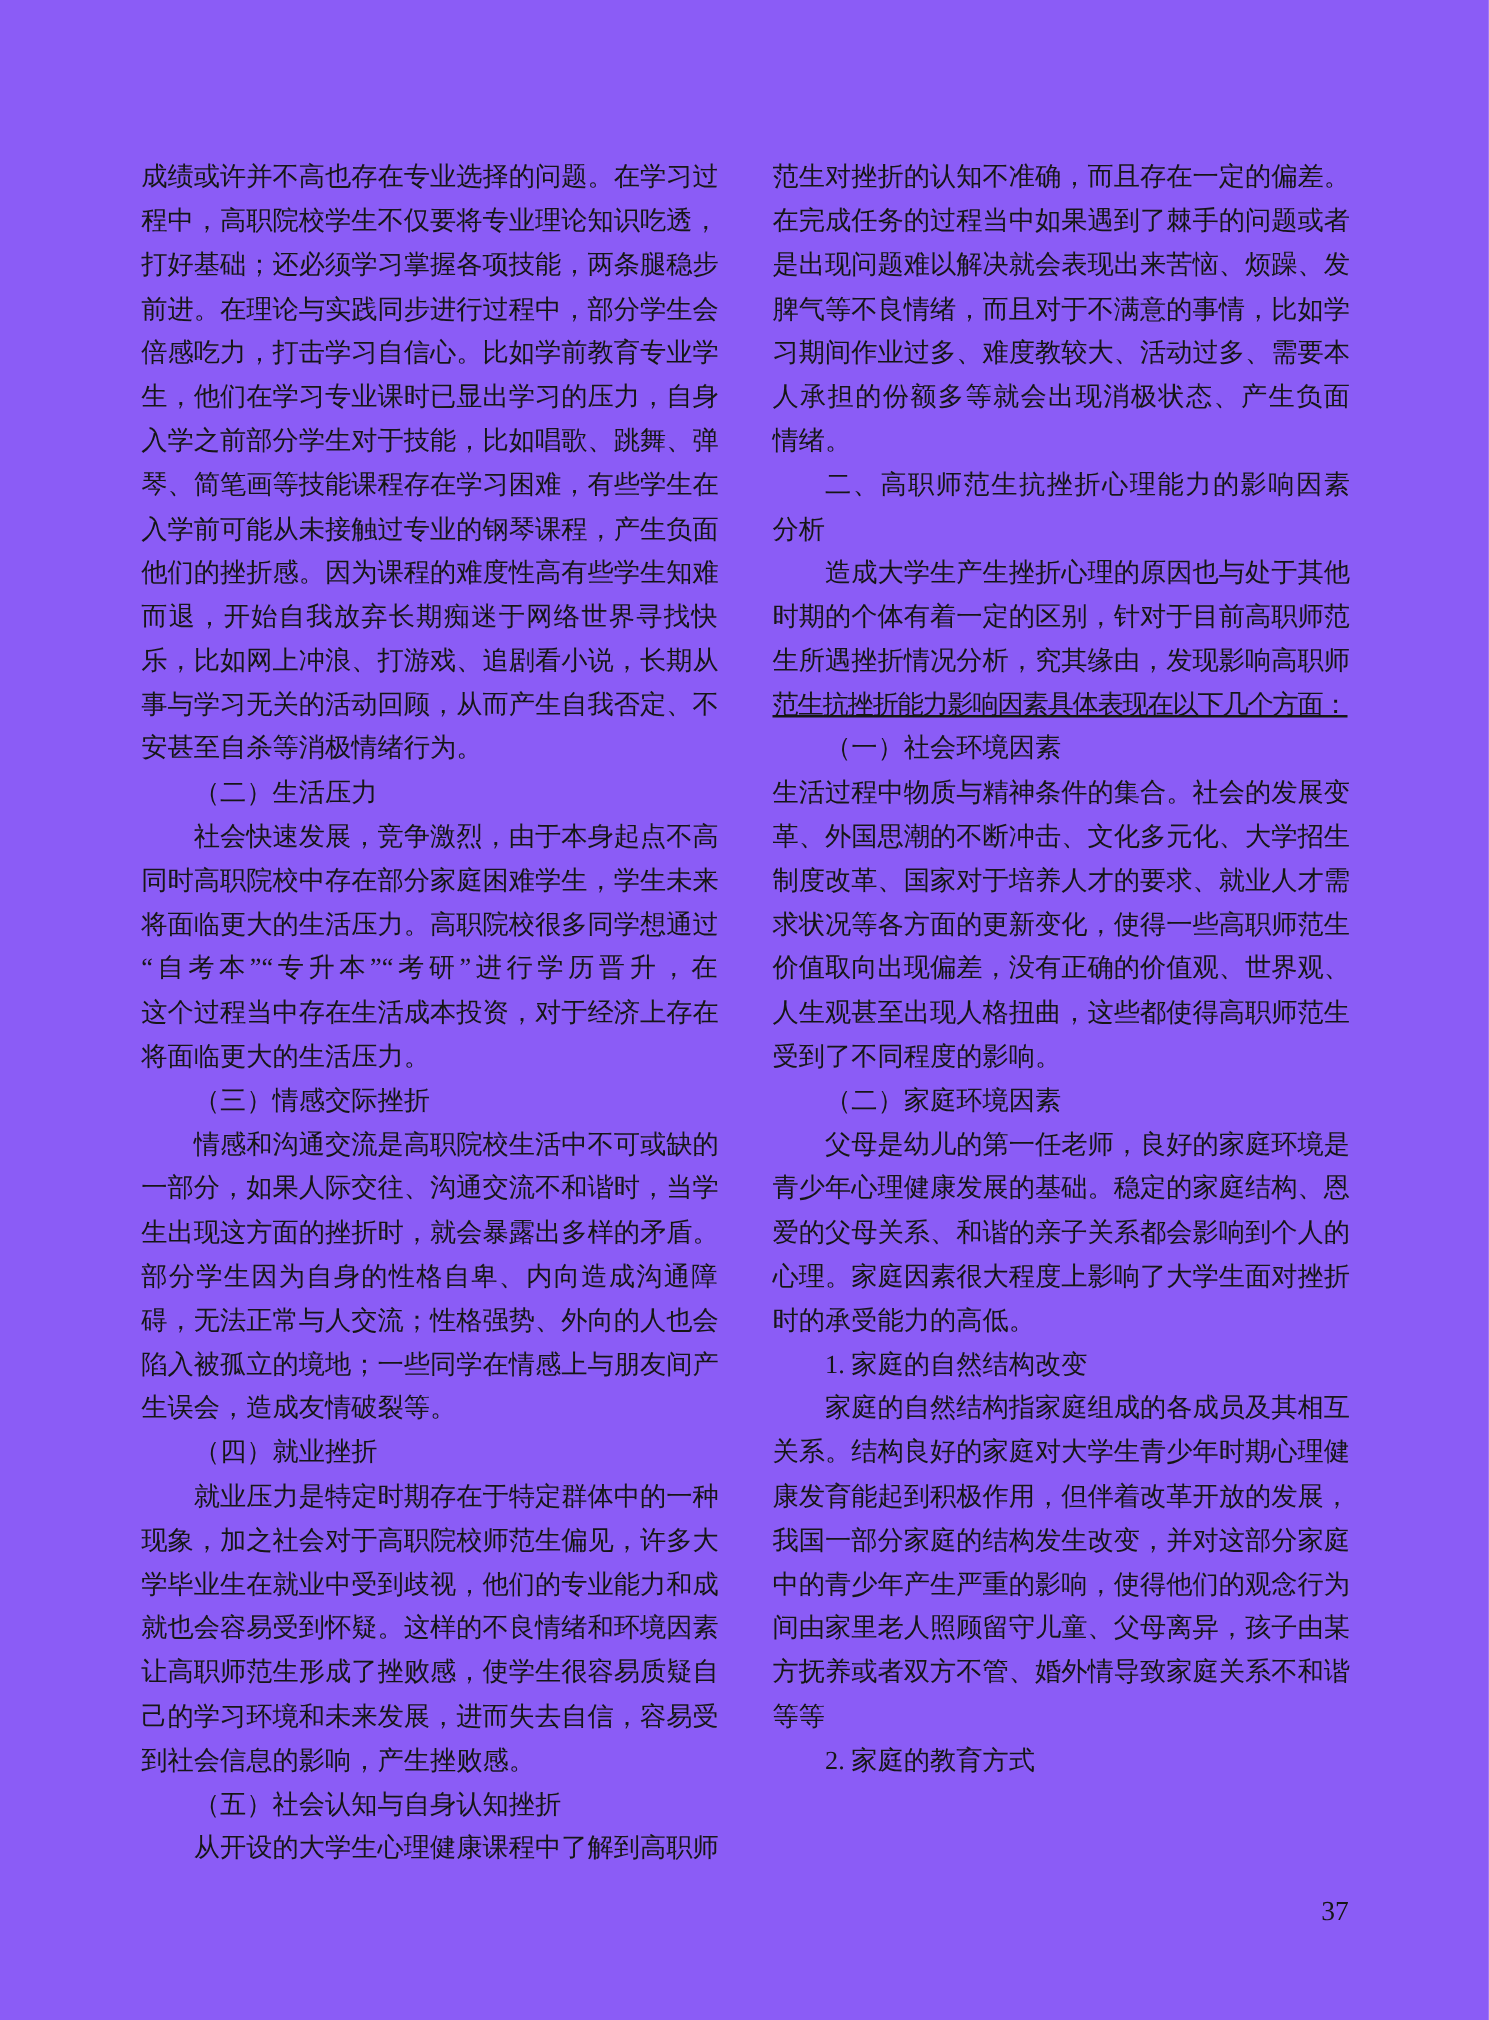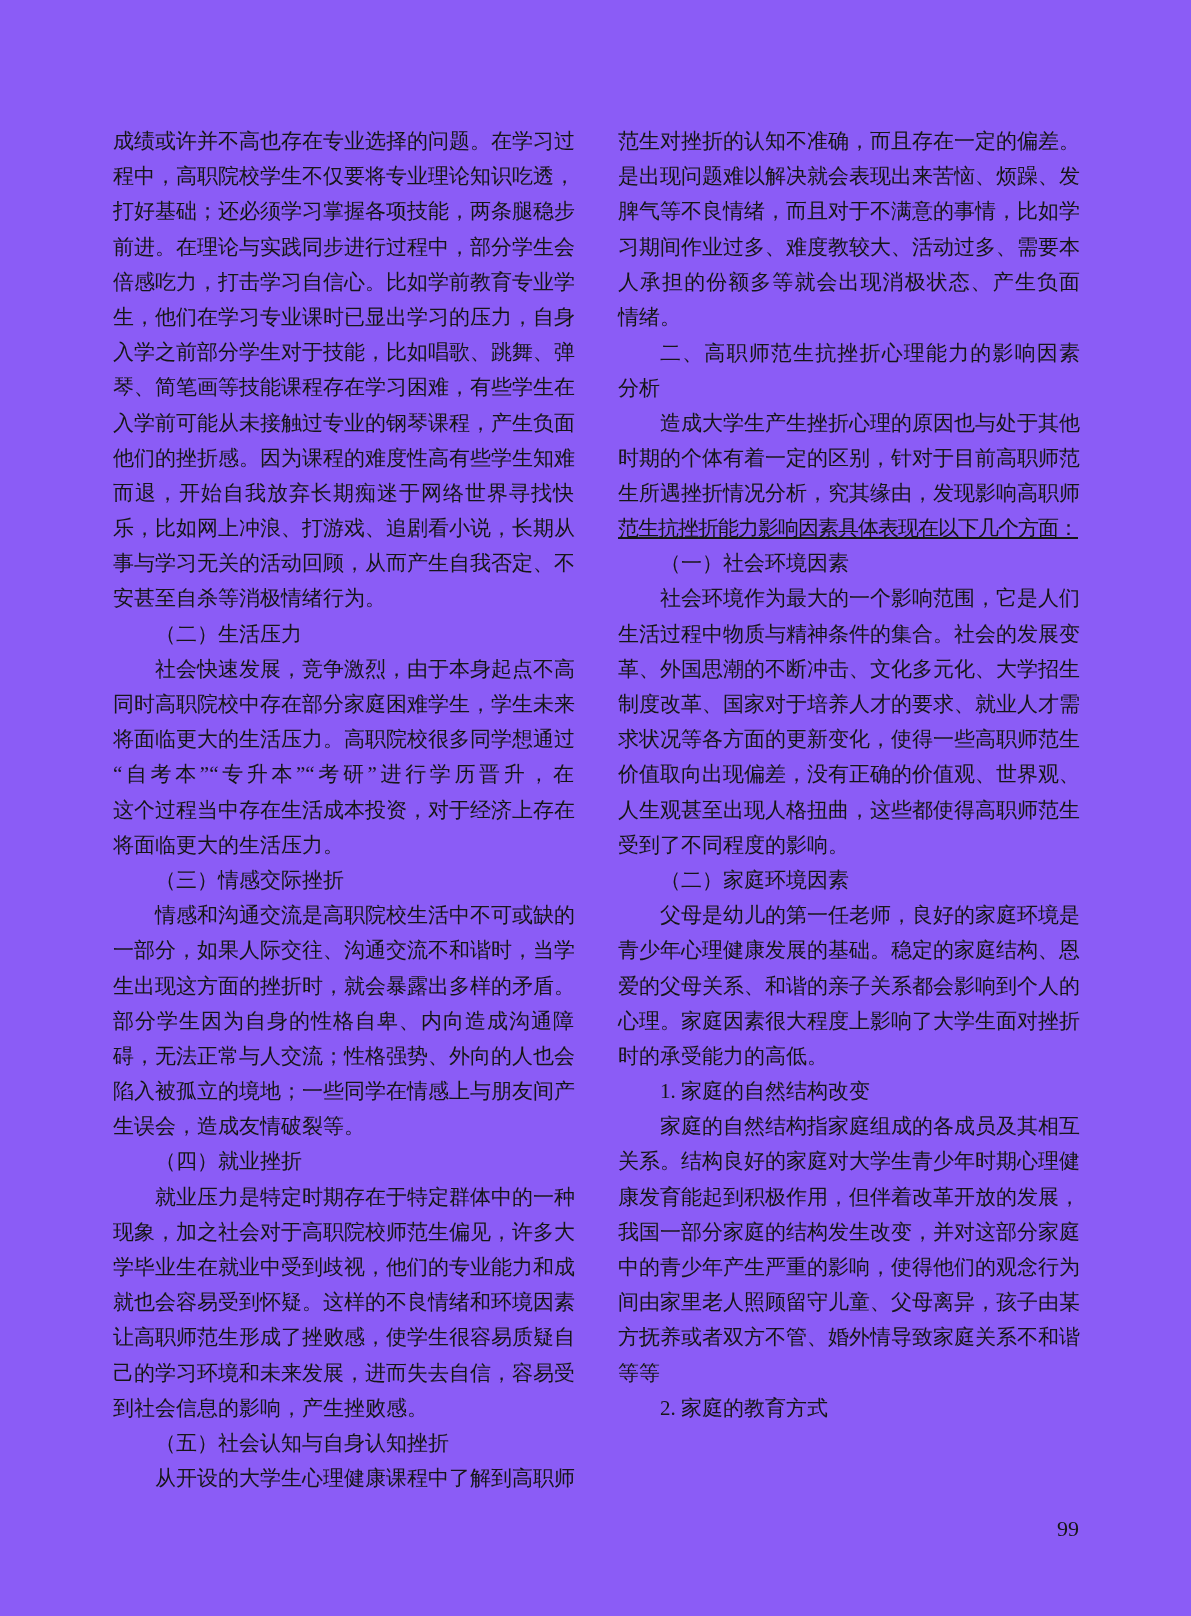--- a/index.html
+++ b/index.html
@@ -99,33 +99,33 @@
       <div class="line f-j">学毕业生在就业中受到歧视，他们的专业能力和成</div>
       <div class="line f-j">就也会容易受到怀疑。这样的不良情绪和环境因素</div>
       <div class="line f-j">让高职师范生形成了挫败感，使学生很容易质疑自</div>
       <div class="line f-j">己的学习环境和未来发展，进而失去自信，容易受</div>
       <div class="line f-e">到社会信息的影响，产生挫败感。</div>
       <div class="line f-e f-i">（五）社会认知与自身认知挫折</div>
       <div class="line f-j f-i">从开设的大学生心理健康课程中了解到高职师</div>
     </div>
   <div class="column col-right" id="col-right">
       <div class="line f-j">范生对挫折的认知不准确，而且存在一定的偏差。</div>
+      <div class="line f-j">在完成任务的过程当中如果遇到了棘手的问题或者</div>
       <div class="line f-j">是出现问题难以解决就会表现出来苦恼、烦躁、发</div>
       <div class="line f-j">脾气等不良情绪，而且对于不满意的事情，比如学</div>
       <div class="line f-j">习期间作业过多、难度教较大、活动过多、需要本</div>
       <div class="line f-j">人承担的份额多等就会出现消极状态、产生负面</div>
       <div class="line f-e">情绪。</div>
       <div class="line f-j f-i f-b">二、高职师范生抗挫折心理能力的影响因素</div>
       <div class="line f-e f-b">分析</div>
       <div class="line f-j f-i">造成大学生产生挫折心理的原因也与处于其他</div>
       <div class="line f-j">时期的个体有着一定的区别，针对于目前高职师范</div>
       <div class="line f-j">生所遇挫折情况分析，究其缘由，发现影响高职师</div>
       <div class="line f-e f-s">范生抗挫折能力影响因素具体表现在以下几个方面：</div>
       <div class="line f-e f-i">（一）社会环境因素</div>
-      <div class="line f-j f-i">社会环境作为最大的一个影响范围，它是人们</div>
       <div class="line f-j">生活过程中物质与精神条件的集合。社会的发展变</div>
       <div class="line f-j">革、外国思潮的不断冲击、文化多元化、大学招生</div>
       <div class="line f-j">制度改革、国家对于培养人才的要求、就业人才需</div>
       <div class="line f-j">求状况等各方面的更新变化，使得一些高职师范生</div>
       <div class="line f-j">价值取向出现偏差，没有正确的价值观、世界观、</div>
       <div class="line f-j">人生观甚至出现人格扭曲，这些都使得高职师范生</div>
       <div class="line f-e">受到了不同程度的影响。</div>
       <div class="line f-e f-i">（二）家庭环境因素</div>
       <div class="line f-j f-i">父母是幼儿的第一任老师，良好的家庭环境是</div>
       <div class="line f-j">青少年心理健康发展的基础。稳定的家庭结构、恩</div>
@@ -136,14 +136,14 @@
       <div class="line f-j f-i">家庭的自然结构指家庭组成的各成员及其相互</div>
       <div class="line f-j">关系。结构良好的家庭对大学生青少年时期心理健</div>
       <div class="line f-j">康发育能起到积极作用，但伴着改革开放的发展，</div>
       <div class="line f-j">我国一部分家庭的结构发生改变，并对这部分家庭</div>
       <div class="line f-j">中的青少年产生严重的影响，使得他们的观念行为</div>
       <div class="line f-j">间由家里老人照顾留守儿童、父母离异，孩子由某</div>
       <div class="line f-j">方抚养或者双方不管、婚外情导致家庭关系不和谐</div>
       <div class="line f-e">等等</div>
       <div class="line f-e f-i">2. 家庭的教育方式</div>
     </div>
-  <div class="page-number">99</div>
+  <div class="page-number">37</div>
 </div>
 
 </body></html>

